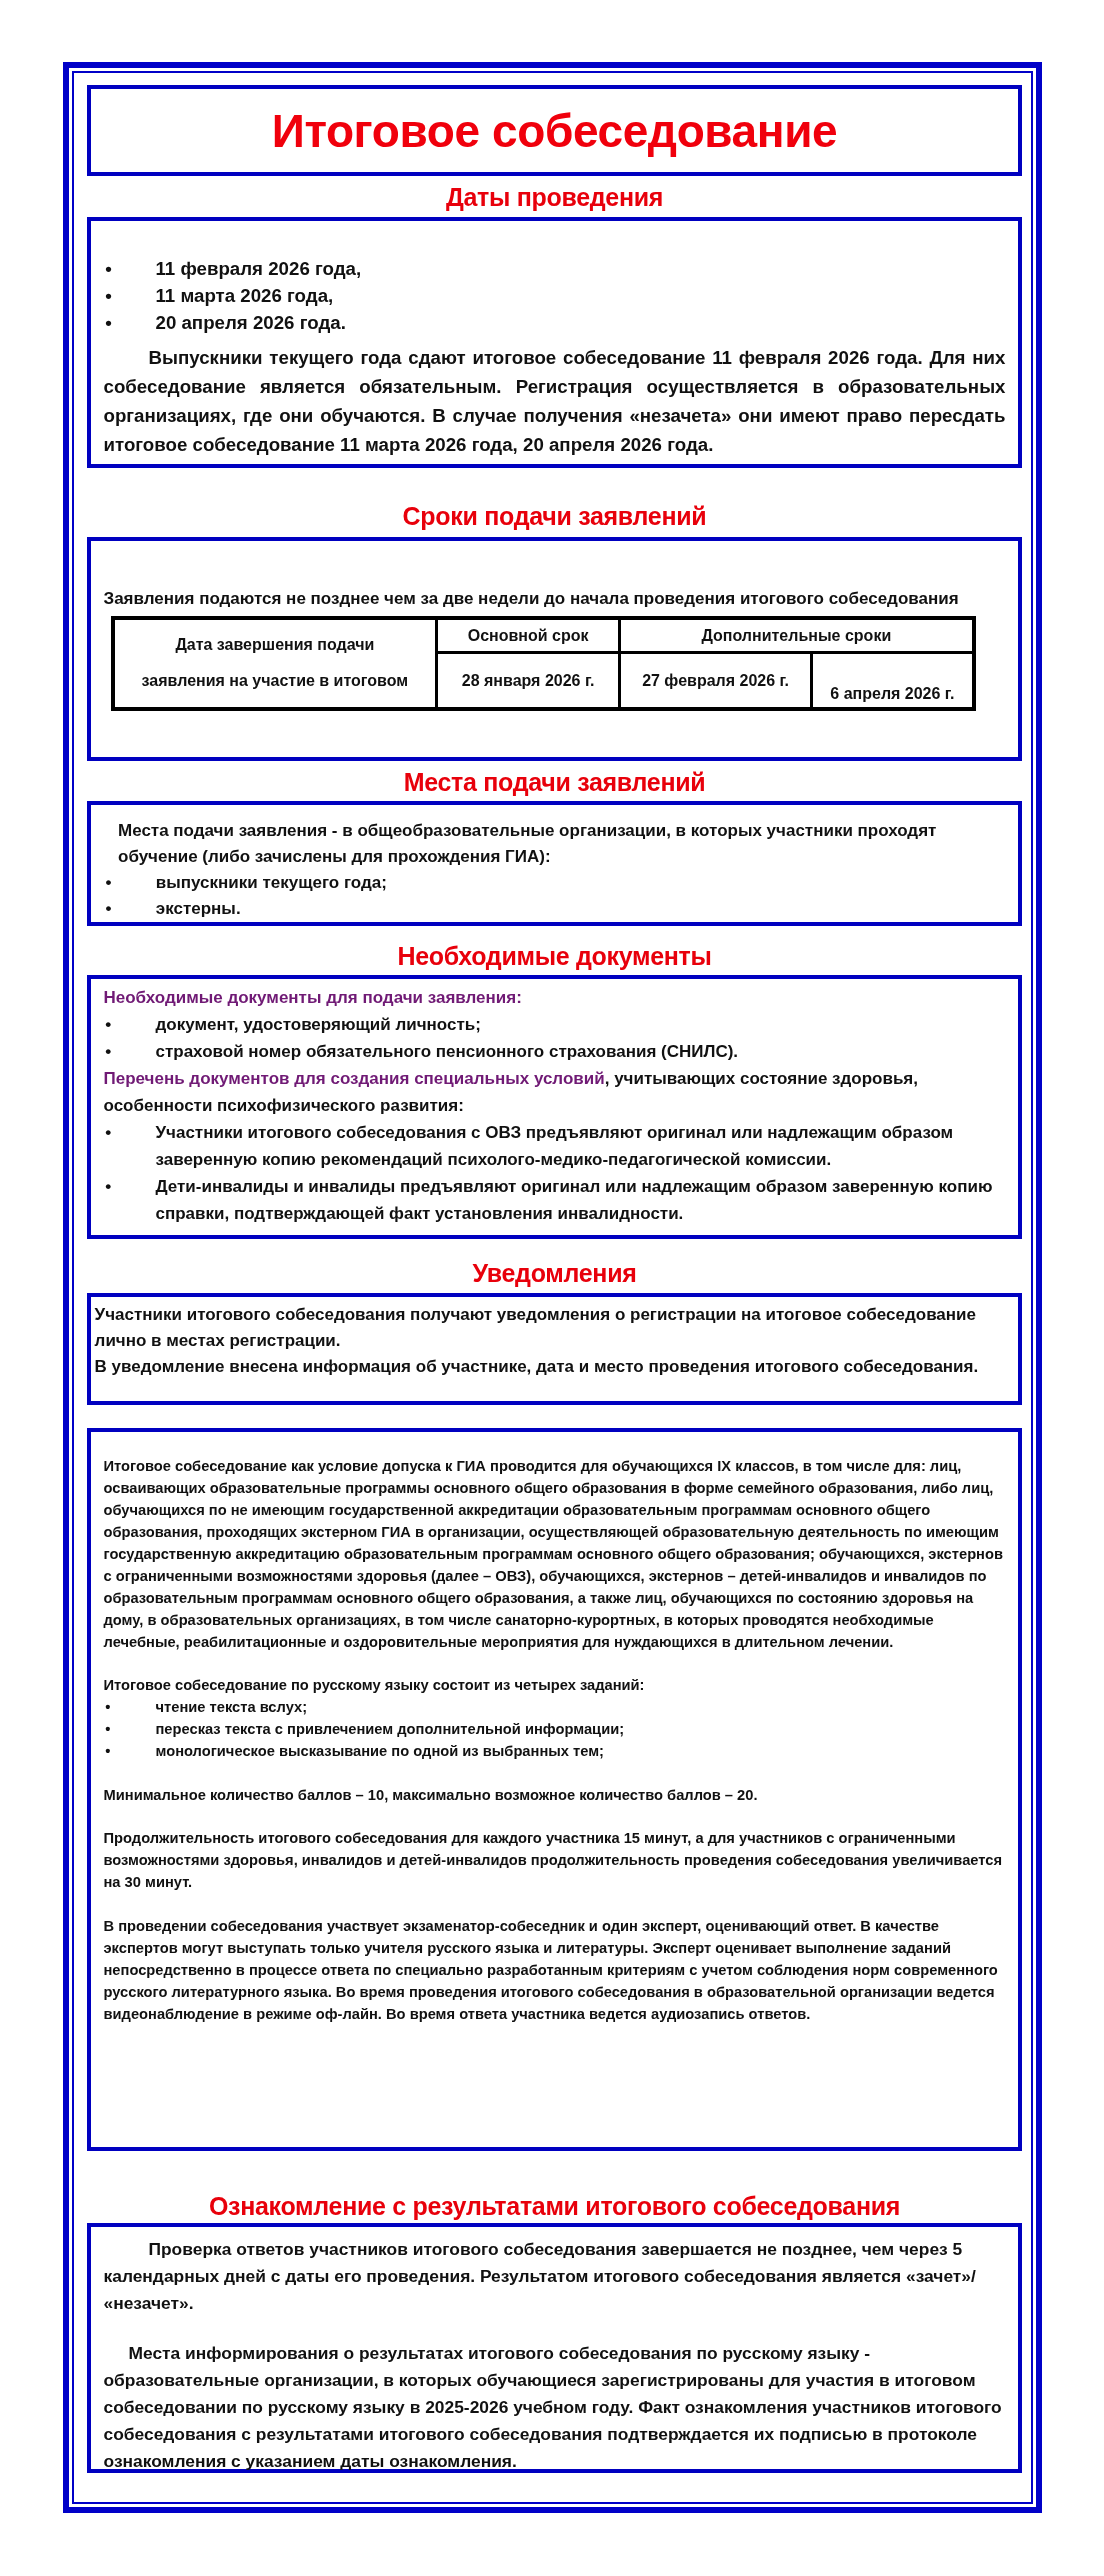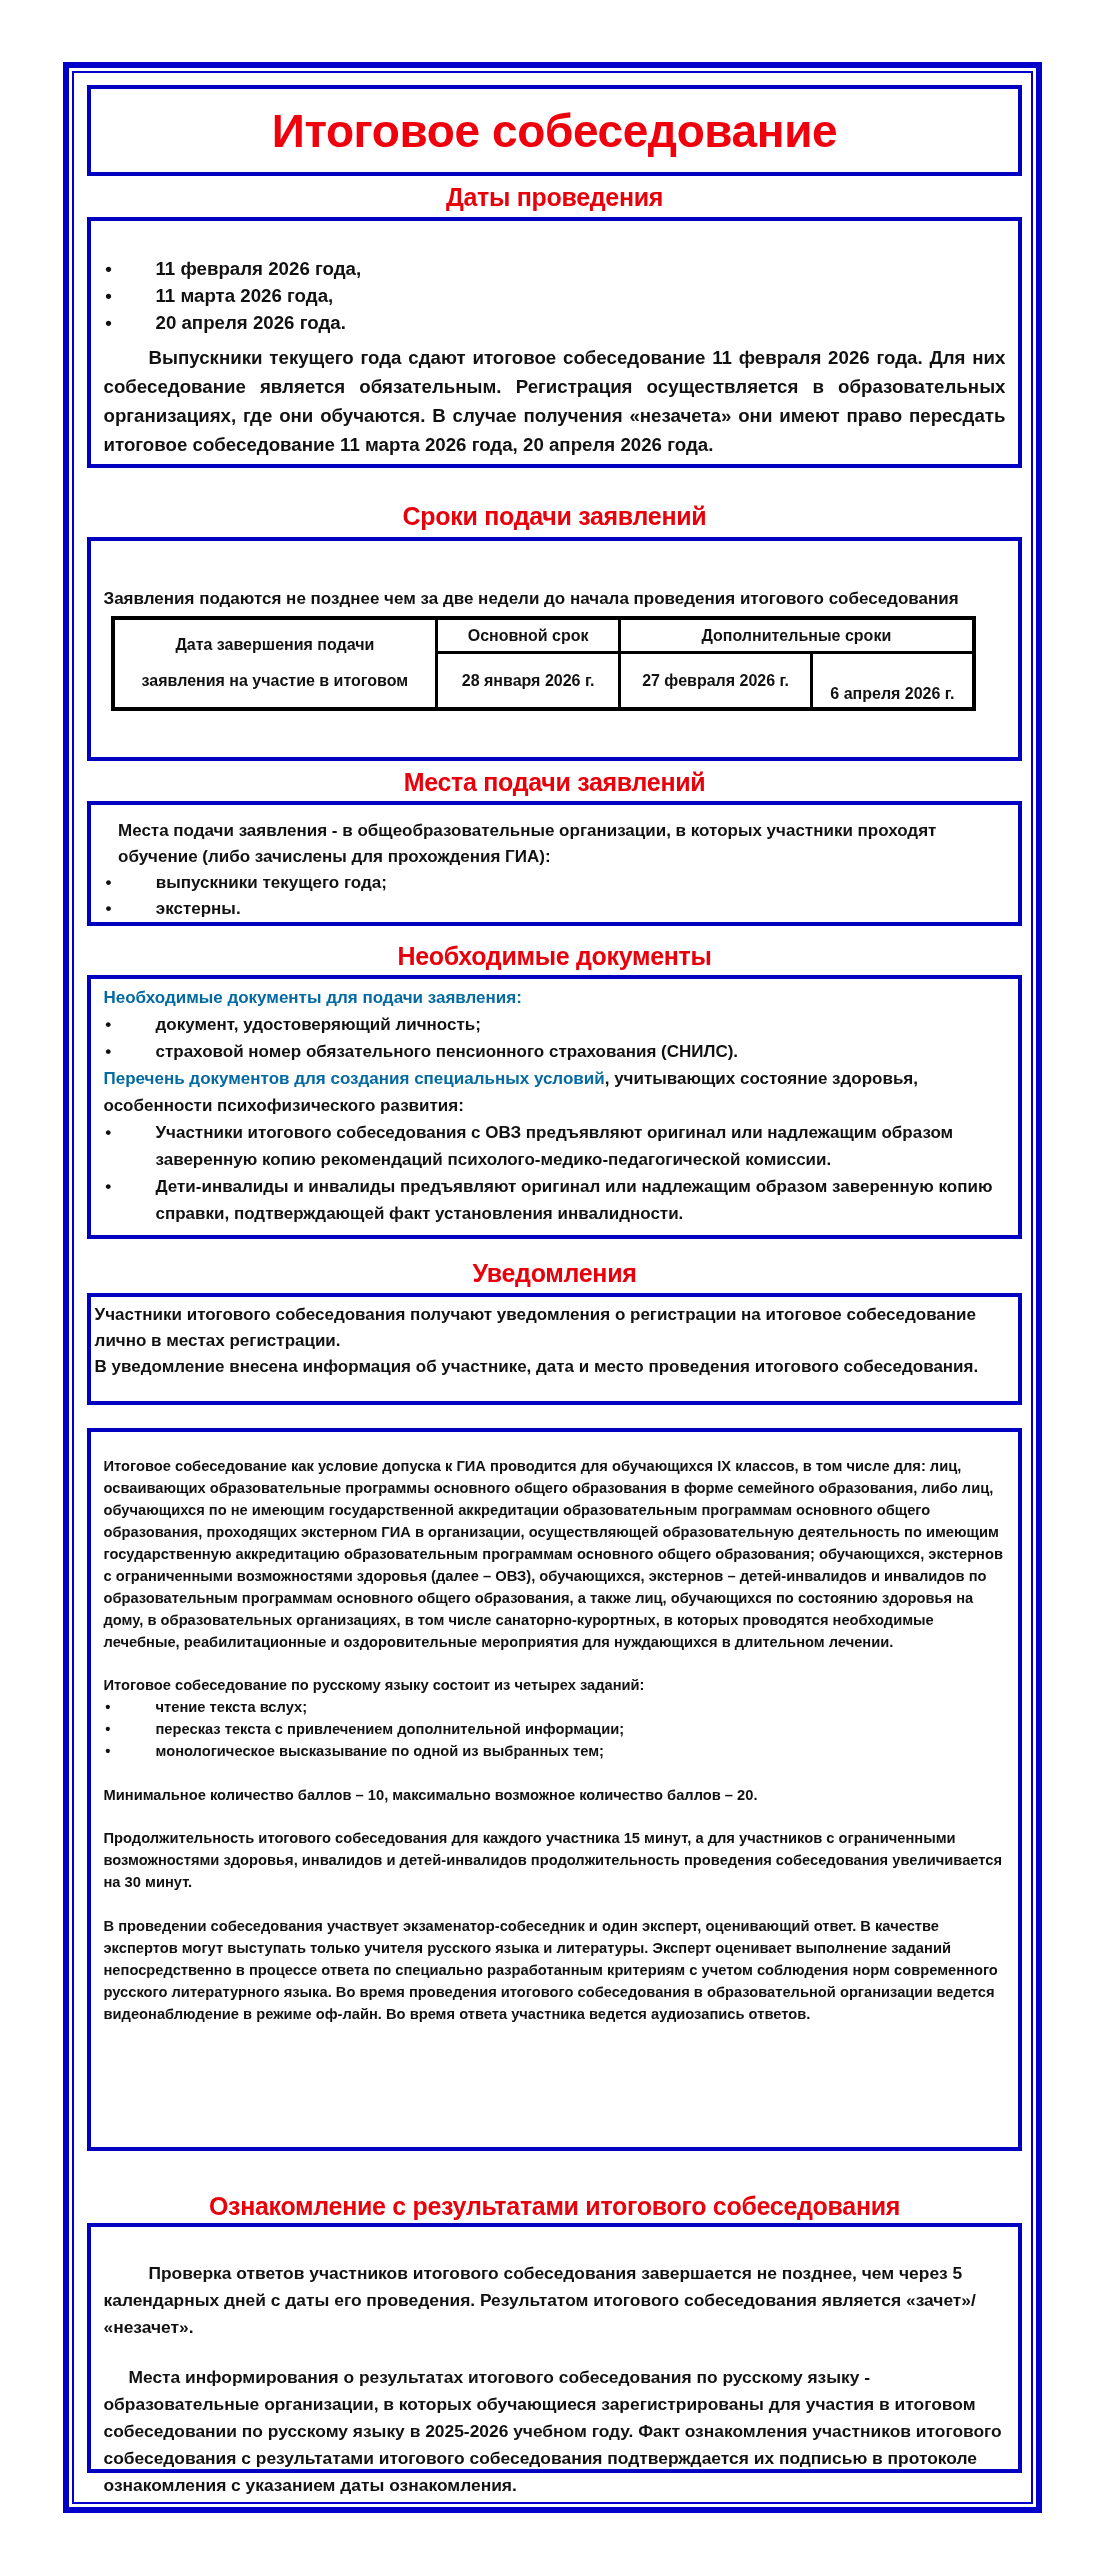--- a/index.html
+++ b/index.html
@@ -22,28 +22,28 @@
   .section-title {
     position: absolute; left: 87px; width: 935px; text-align: center;
     color: #e8000b; font-weight: bold; font-size: 25px; letter-spacing: -0.3px;
   }
 
   .title-box { top: 85px; height: 91px; display: flex; align-items: center; justify-content: center; }
   .page-title { color: #f0000c; font-weight: bold; font-size: 46px; letter-spacing: -0.4px; }
 
   .txt { font-weight: bold; font-size: 18px; line-height: 28.5px; color: #111; }
   .txt-sm { font-weight: bold; font-size: 15px; line-height: 22px; color: #111; }
-  .red { color: #0369a1; }
+  .red { color: #701a75; }
 
   ul.bullets { list-style: none; }
   ul.bullets li { position: relative; padding-left: 52px; }
   ul.bullets li::before {
     content: "\2022"; position: absolute; left: 1.8px; top: 0;
   }
-  .indent { text-indent: 45px; margin-top: 24px; }
+  .indent { text-indent: 45px; }
 
   
   .dates-box { top: 217px; height: 251px; padding: 34px 12.5px 0 12.5px; }
   .dates-box .dates-list li { font-size: 18.7px; line-height: 27px; }
   .dates-box .para { margin-top: 7.1px; font-size: 18.7px; line-height: 29px; }
 
   
   .deadlines-box { top: 537px; height: 224px; padding: 45px 12.5px 0 12.5px; }
   .deadlines-box .lead { font-size: 17px; line-height: 25px; }
   table.deadlines {

